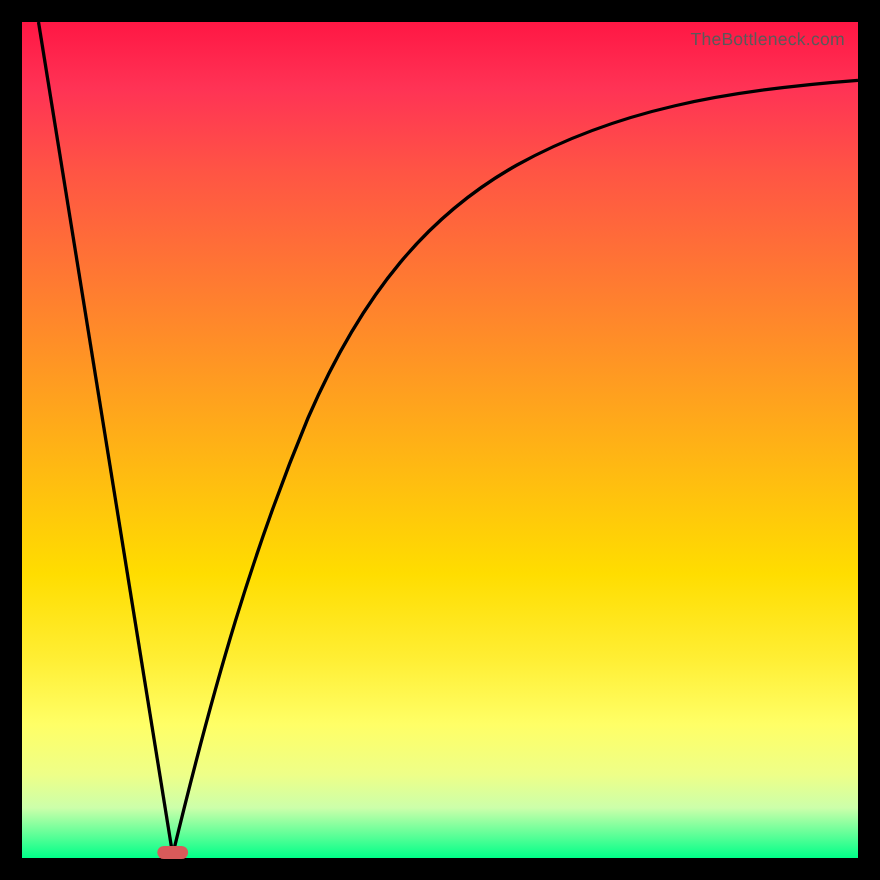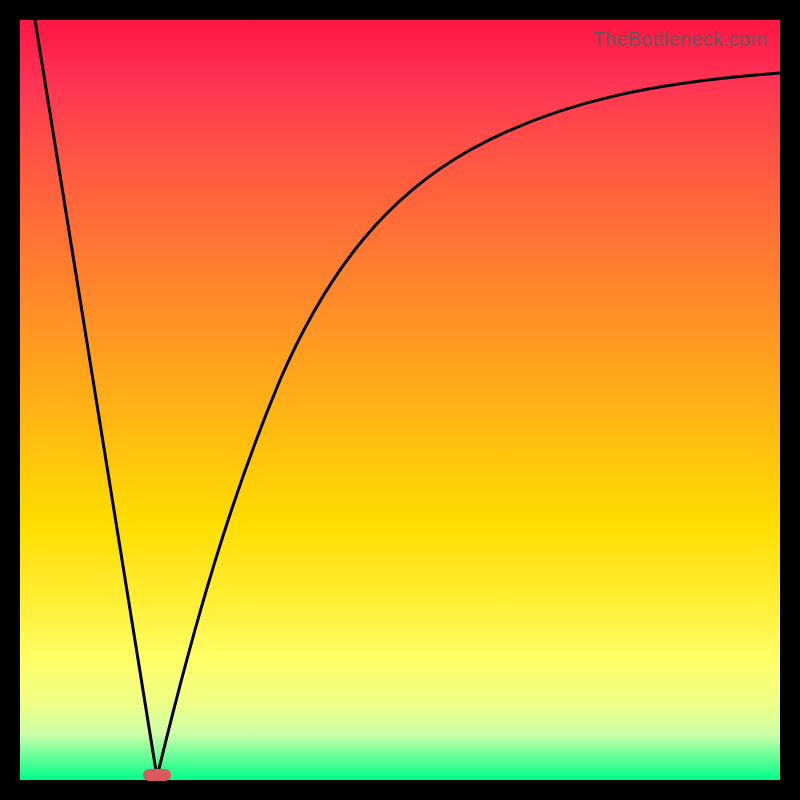--- a/index.html
+++ b/index.html
@@ -35,21 +35,21 @@
       #ccffaa 94%,
       #66ff99 97%,
       #00ff88 100%
     );
   }
   .watermark {
     position: absolute;
     top: 8px;
     right: 12px;
     font-family: Arial, Helvetica, sans-serif;
-    font-size: 20px;
+    font-size: 16px;
     color: #5a5a5a;
     font-weight: 500;
     letter-spacing: 0.2px;
     text-align: center;
   }
   svg.curve {
     position: absolute;
     left: 0;
     top: 0;
     width: 760px;

